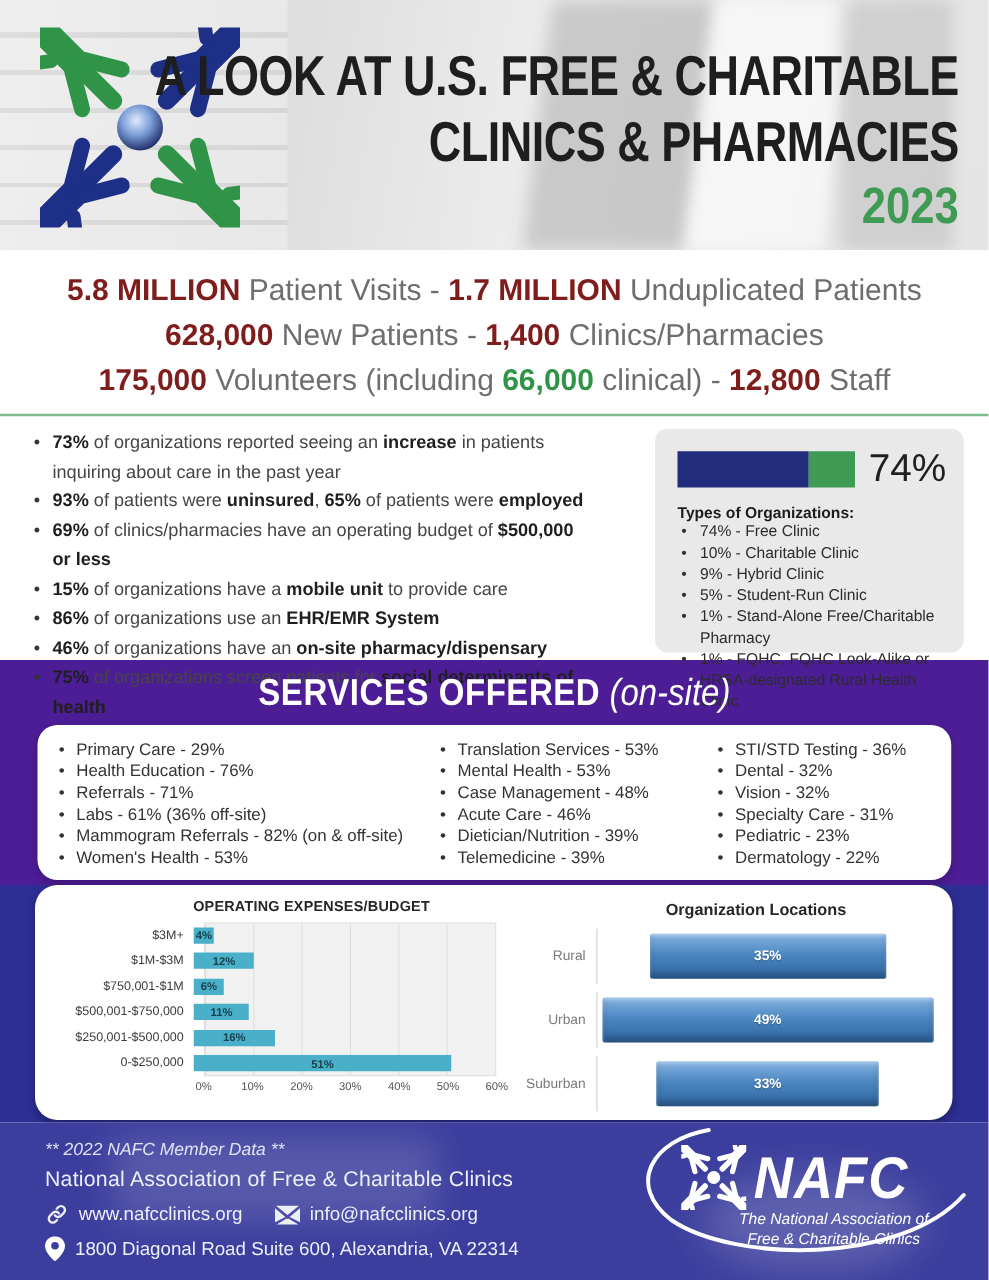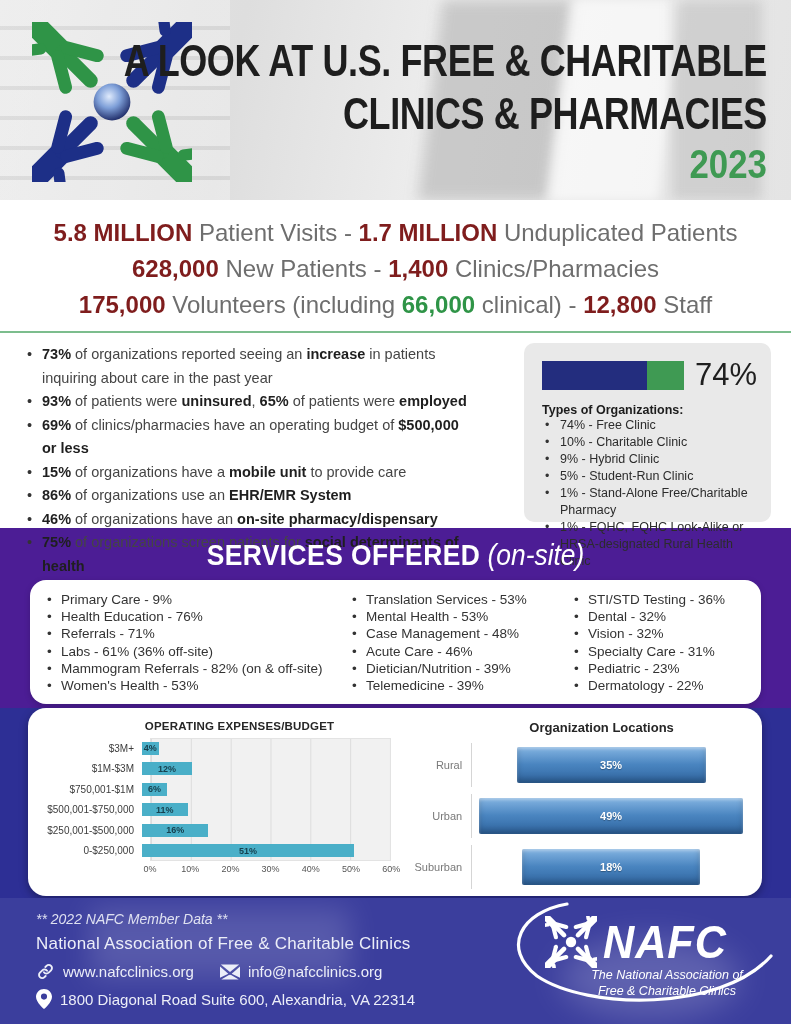--- a/index.html
+++ b/index.html
@@ -50,21 +50,21 @@
   .svc-col { list-style:none; }
   .svc-col:nth-child(1){ width:305px; }
   .svc-col:nth-child(2){ width:222px; }
   .svc-col:nth-child(3){ flex:1; }
   .svc-col li { position:relative; padding-left:17px; font-size:13.5px; line-height:17.2px; color:#333; }
   .svc-col li::before { content:"•"; position:absolute; left:3px; color:#333; }
 
   
   .charts { height:190px; background:#2d2f95; position:relative; }
   .charts-card { position:absolute; left:28px; right:29px; top:0; height:188px; background:#ffffff; border-radius:18px; display:flex; padding:10px 12px 8px; box-shadow:0 3px 8px rgba(0,0,10,.35); }
-  .chart1 { width:52%; padding-right:10px; }
+  .chart1 { width:52%; padding-right:10px;margin-left:13px; }
   .c1-title { text-align:center; font-size:11.5px; font-weight:bold; color:#262626; letter-spacing:.2px; margin:2px 0 6px 40px; }
   .c1-rows { position:relative; }
   .c1-rows::before { content:""; position:absolute; left:110px; right:8px; top:0; bottom:0; background:#f1f1f1; background-image:linear-gradient(90deg,#dcdcdc 1px,transparent 1px); background-size:calc(100%/6) 100%; border:1px solid #e3e3e3; }
   .c1-row { position:relative; display:flex; align-items:center; height:20.5px; }
   .c1-label { width:102px; text-align:right; font-size:10px; color:#3c3c3c; padding-right:8px; flex:none; }
   .c1-track { position:relative; flex:1; height:13px; margin-right:8px; }
   .c1-bar { position:relative; height:13px; background:#4aafc8; display:flex; align-items:center; justify-content:center; }
   .c1-val { font-size:9px; font-weight:bold; color:#17414f; white-space:nowrap; }
   .c1-axis { position:relative; height:16px; margin-left:110px; margin-right:8px; }
   .c1-tick { position:absolute; top:3px; transform:translateX(-50%); font-size:9px; color:#555; }
@@ -169,21 +169,21 @@
         </ul>
     </div>
   </div>
 
   <div class="services">
     <div class="services-title">
       <span class="st-main">SERVICES OFFERED</span><span class="st-sub"> (on-site)</span>
     </div>
     <div class="services-card" id="servicecols">
         <ul class="svc-col">
-          <li>Primary Care - 9%</li>
+          <li>Primary Care - 29%</li>
           <li>Health Education - 76%</li>
           <li>Referrals - 71%</li>
           <li>Labs - 61% (36% off-site)</li>
           <li>Mammogram Referrals - 82% (on &amp; off-site)</li>
           <li>Women's Health - 53%</li>
         </ul>
         <ul class="svc-col">
           <li>Translation Services - 53%</li>
           <li>Mental Health - 53%</li>
           <li>Case Management - 48%</li>
@@ -282,21 +282,21 @@
               <div class="c2-area">
                 <div class="c2-bar" style="width: 264.6px;">
                   <span class="c2-val">49%</span>
                 </div>
               </div>
             </div>
             <div class="c2-row">
               <span class="c2-label">Suburban</span>
               <div class="c2-area">
                 <div class="c2-bar" style="width: 178.2px;">
-                  <span class="c2-val">18%</span>
+                  <span class="c2-val">33%</span>
                 </div>
               </div>
             </div>
           </div>
       </div>
     </div>
   </div>
 
   <div class="footer">
     <div class="fp fp1"></div>

